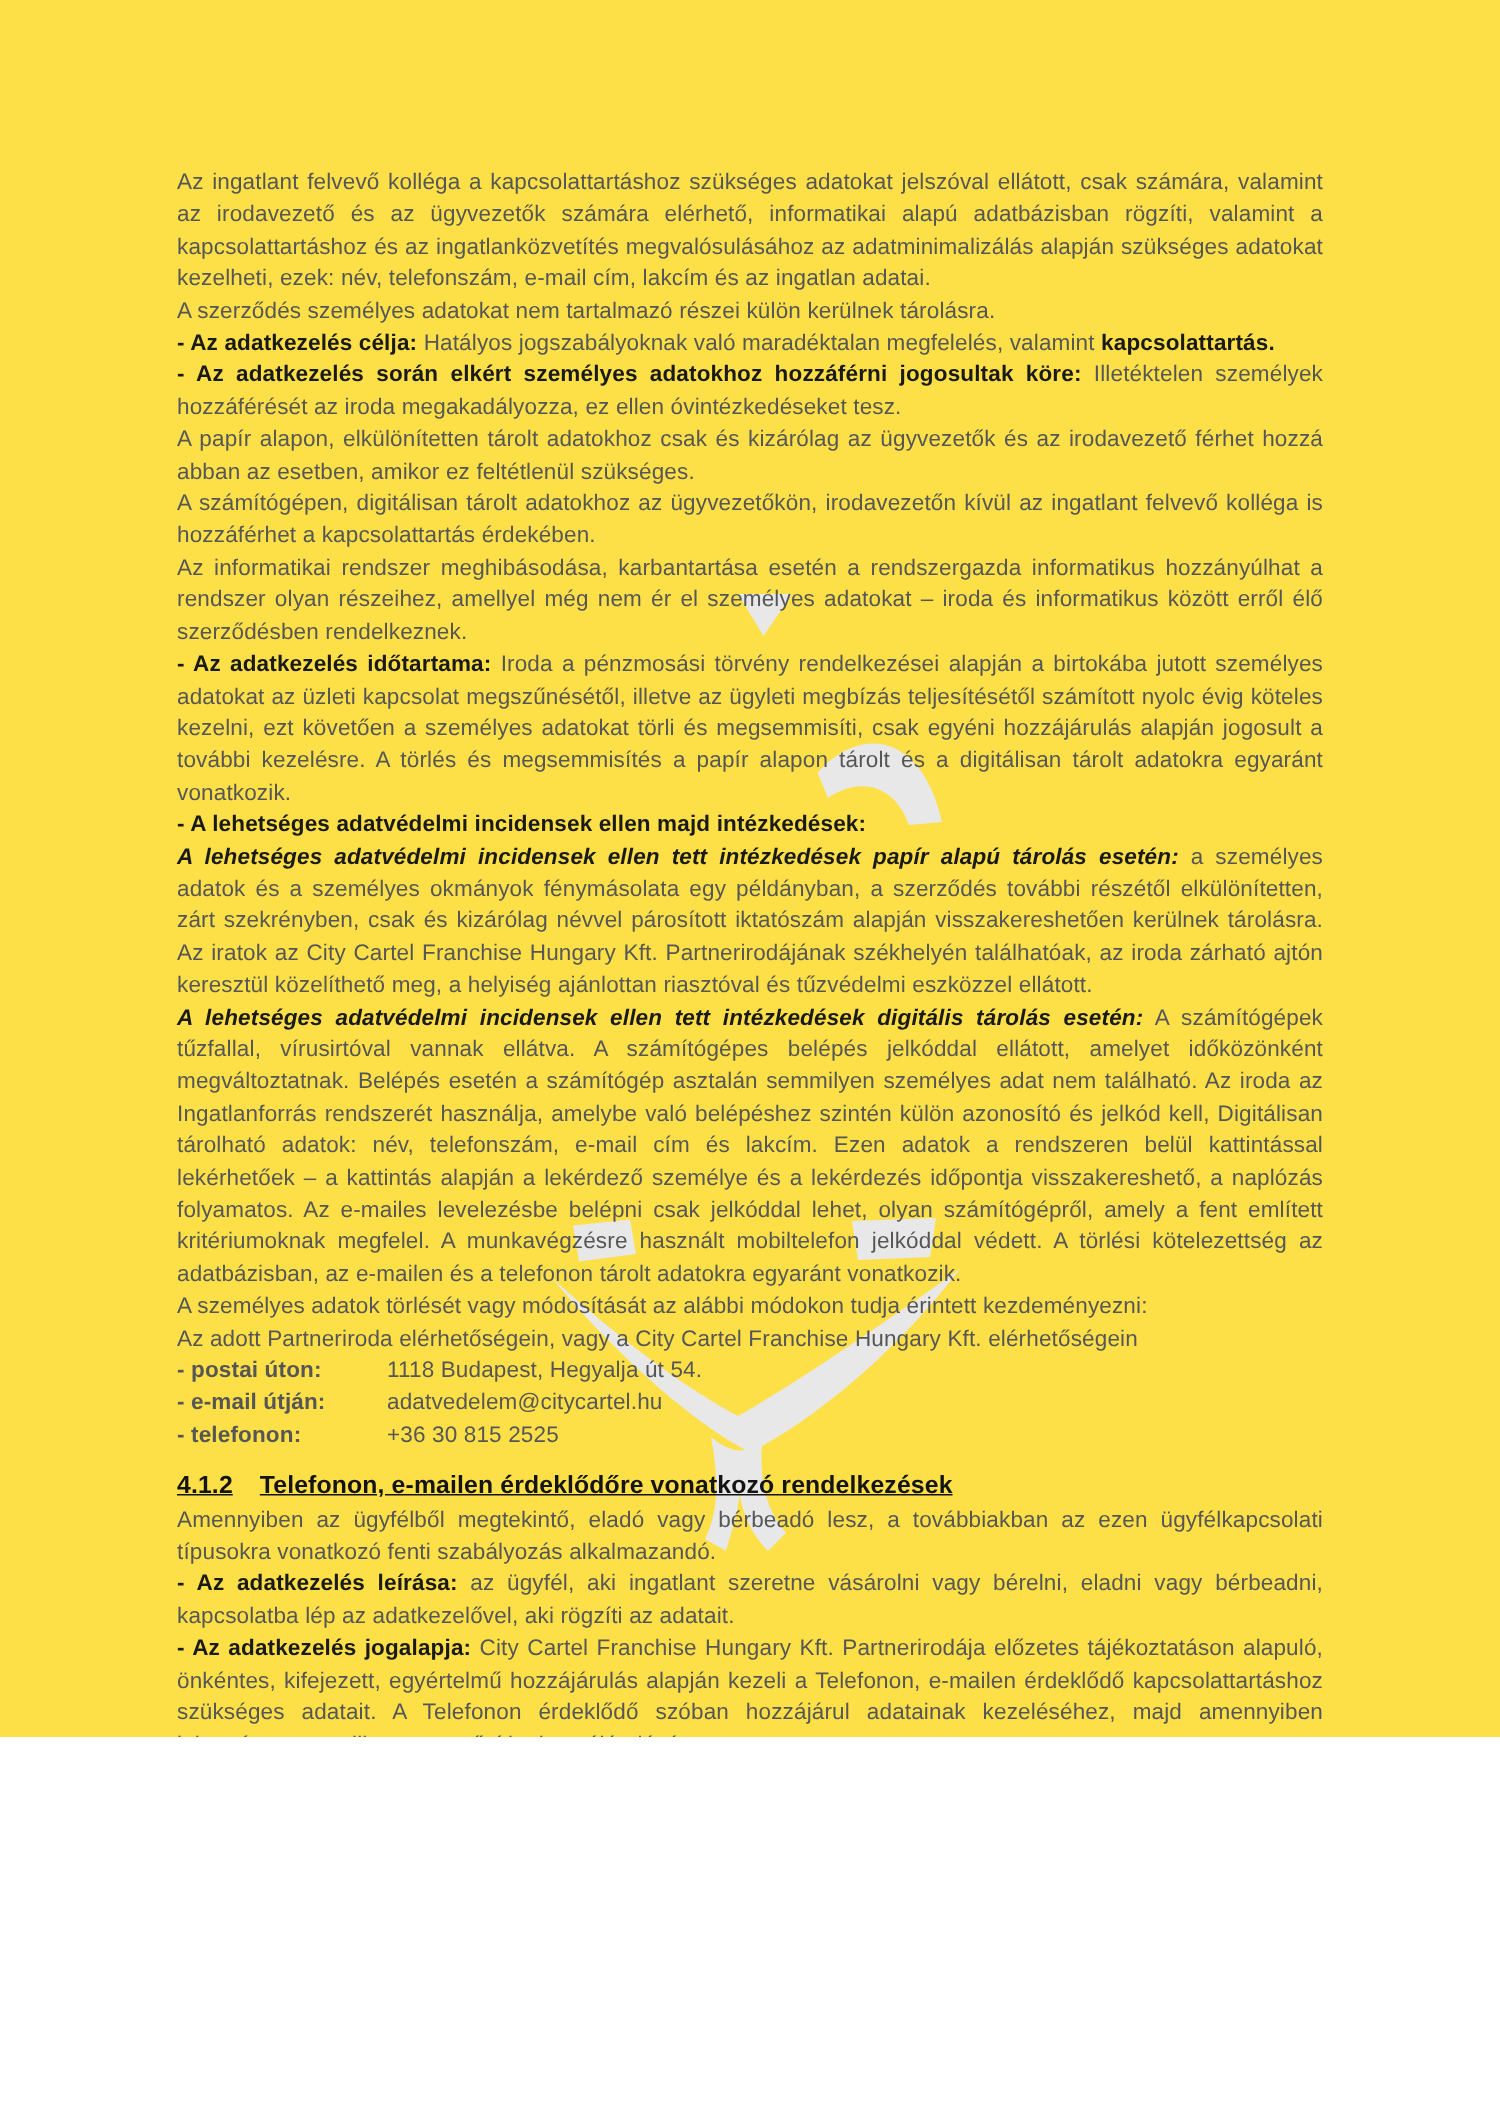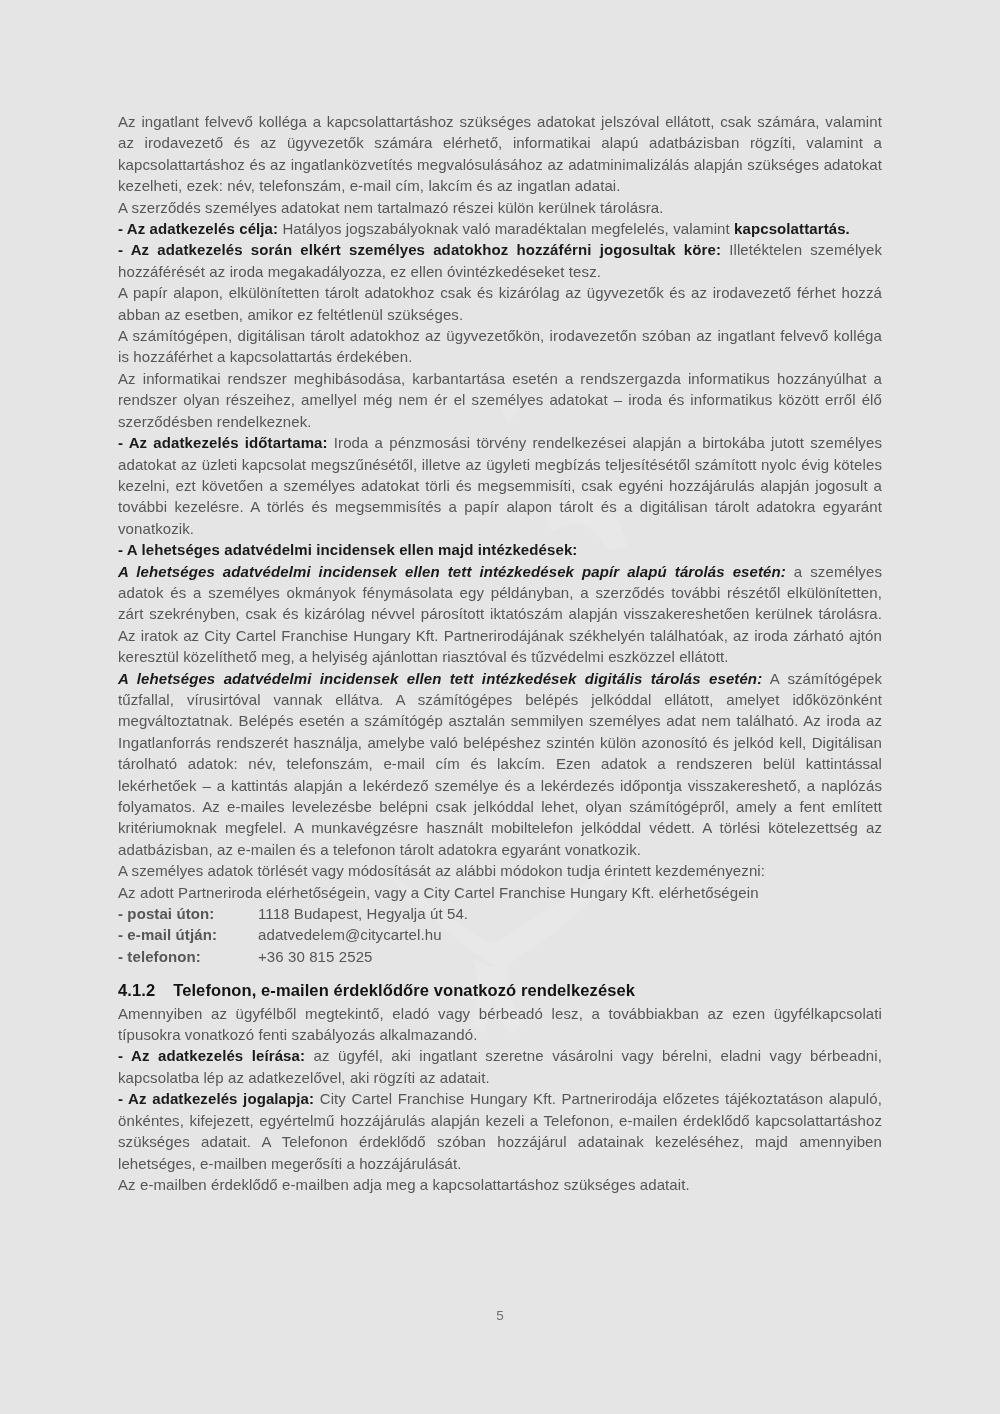--- a/index.html
+++ b/index.html
@@ -1,21 +1,21 @@
 <!DOCTYPE html>
 <html lang="hu"><head>
 <meta charset="utf-8">
 <style>
   html,body{margin:0;padding:0;background:#ffffff;}
   .page{
     position:relative;
     width:1000px;
-    height:1414px;
+    height:1158px;
     margin:0 auto;
-    background:#e5e5e5;
+    background:#fde047;
     font-family:"Liberation Sans", sans-serif;
     color:#565656;
     overflow:hidden;
   }
   .watermark{
     position:absolute;
     left:0; top:0;
     width:1000px; height:1414px;
     z-index:0;
     pointer-events:none;
@@ -32,20 +32,21 @@
   .content p{margin:0;text-align:justify;}
   .content b{color:#1a1a1a;font-weight:700;margin-top:12px;}
   .content p.bi > b{font-style:italic;}
   h2.section{
     margin:13px 0 1px 0;
     font-size:16.5px;
     font-weight:800;
     color:#141414;
     text-align:left;
     line-height:21.4px;
+    text-decoration:underline;
   }
   h2.section .sec-num{margin-right:18px;}
   .contact-row{display:flex;text-align:left;}
   .contact-label{flex:0 0 140px;width:140px;font-weight:bold;}
   .contact-value{flex:1;}
   .page-number{
     position:absolute;
     left:0; right:0; top:1308px;
     text-align:center;
     font-size:13.5px;
@@ -72,21 +73,21 @@
     <p>Az ingatlant felvevő kolléga a kapcsolattartáshoz szükséges adatokat jelszóval ellátott, csak számára, valamint az irodavezető és az ügyvezetők számára elérhető, informatikai alapú adatbázisban rögzíti, valamint a kapcsolattartáshoz és az ingatlanközvetítés megvalósulásához az adatminimalizálás alapján szükséges adatokat kezelheti, ezek: név, telefonszám, e-mail cím, lakcím és az ingatlan adatai.</p>
 
     <p>A szerződés személyes adatokat nem tartalmazó részei külön kerülnek tárolásra.</p>
 
     <p><b>- Az adatkezelés célja:</b><span> Hatályos jogszabályoknak való maradéktalan megfelelés, valamint </span><b>kapcsolattartás.</b></p>
 
     <p><b>- Az adatkezelés során elkért személyes adatokhoz hozzáférni jogosultak köre:</b><span> Illetéktelen személyek hozzáférését az iroda megakadályozza, ez ellen óvintézkedéseket tesz.</span></p>
 
     <p>A papír alapon, elkülönítetten tárolt adatokhoz csak és kizárólag az ügyvezetők és az irodavezető férhet hozzá abban az esetben, amikor ez feltétlenül szükséges.</p>
 
-    <p>A számítógépen, digitálisan tárolt adatokhoz az ügyvezetőkön, irodavezetőn szóban az ingatlant felvevő kolléga is hozzáférhet a kapcsolattartás érdekében.</p>
+    <p>A számítógépen, digitálisan tárolt adatokhoz az ügyvezetőkön, irodavezetőn kívül az ingatlant felvevő kolléga is hozzáférhet a kapcsolattartás érdekében.</p>
 
     <p>Az informatikai rendszer meghibásodása, karbantartása esetén a rendszergazda informatikus hozzányúlhat a rendszer olyan részeihez, amellyel még nem ér el személyes adatokat – iroda és informatikus között erről élő szerződésben rendelkeznek.</p>
 
     <p><b>- Az adatkezelés időtartama:</b><span> Iroda a pénzmosási törvény rendelkezései alapján a birtokába jutott személyes adatokat az üzleti kapcsolat megszűnésétől, illetve az ügyleti megbízás teljesítésétől számított nyolc évig köteles kezelni, ezt követően a személyes adatokat törli és megsemmisíti, csak egyéni hozzájárulás alapján jogosult a további kezelésre. A törlés és megsemmisítés a papír alapon tárolt és a digitálisan tárolt adatokra egyaránt vonatkozik.</span></p>
 
     <p><b>- A lehetséges adatvédelmi incidensek ellen majd intézkedések:</b></p>
 
     <p class="bi"><b>A lehetséges adatvédelmi incidensek ellen tett intézkedések papír alapú tárolás esetén:</b><span> a személyes adatok és a személyes okmányok fénymásolata egy példányban, a szerződés további részétől elkülönítetten, zárt szekrényben, csak és kizárólag névvel párosított iktatószám alapján visszakereshetően kerülnek tárolásra. Az iratok az City Cartel Franchise Hungary Kft. Partnerirodájának székhelyén találhatóak, az iroda zárható ajtón keresztül közelíthető meg, a helyiség ajánlottan riasztóval és tűzvédelmi eszközzel ellátott.</span></p>
 
     <p class="bi"><b>A lehetséges adatvédelmi incidensek ellen tett intézkedések digitális tárolás esetén:</b><span> A számítógépek tűzfallal, vírusirtóval vannak ellátva. A számítógépes belépés jelkóddal ellátott, amelyet időközönként megváltoztatnak. Belépés esetén a számítógép asztalán semmilyen személyes adat nem található. Az iroda az Ingatlanforrás rendszerét használja, amelybe való belépéshez szintén külön azonosító és jelkód kell, Digitálisan tárolható adatok: név, telefonszám, e-mail cím és lakcím. Ezen adatok a rendszeren belül kattintással lekérhetőek – a kattintás alapján a lekérdező személye és a lekérdezés időpontja visszakereshető, a naplózás folyamatos. Az e-mailes levelezésbe belépni csak jelkóddal lehet, olyan számítógépről, amely a fent említett kritériumoknak megfelel. A munkavégzésre használt mobiltelefon jelkóddal védett. A törlési kötelezettség az adatbázisban, az e-mailen és a telefonon tárolt adatokra egyaránt vonatkozik.</span></p>

